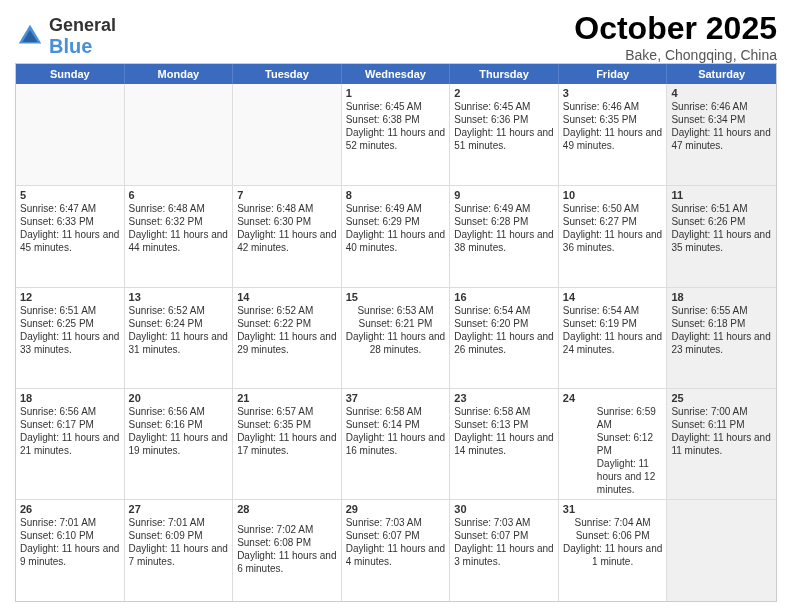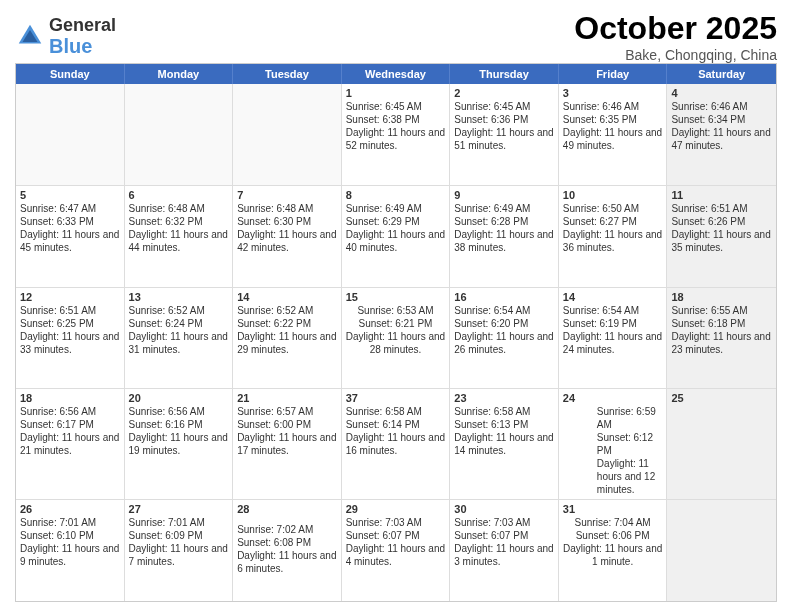--- a/index.html
+++ b/index.html
@@ -272,21 +272,21 @@
           </div>
           <div class="cal-cell">
             <div class="day-num">20</div>
             <div class="cell-text" style="white-space: pre-line;">Sunrise: 6:56 AM
 Sunset: 6:16 PM
 Daylight: 11 hours and 19 minutes.</div>
           </div>
           <div class="cal-cell">
             <div class="day-num">21</div>
             <div class="cell-text" style="white-space: pre-line;">Sunrise: 6:57 AM
-Sunset: 6:00 PM
+Sunset: 6:35 PM
 Daylight: 11 hours and 17 minutes.</div>
           </div>
           <div class="cal-cell">
             <div class="day-num">37</div>
             <div class="cell-text" style="white-space: pre-line;">Sunrise: 6:58 AM
 Sunset: 6:14 PM
 Daylight: 11 hours and 16 minutes.</div>
           </div>
           <div class="cal-cell">
             <div class="day-num">23</div>
@@ -295,20 +295,23 @@
 Daylight: 11 hours and 14 minutes.</div>
           </div>
           <div class="cal-cell">
             <div class="day-num">24</div>
             <div class="cell-text" style="white-space: pre-line; margin-left: 34px;">Sunrise: 6:59 AM
 Sunset: 6:12 PM
 Daylight: 11 hours and 12 minutes.</div>
           </div>
           <div class="cal-cell shaded">
             <div class="day-num">25</div>
+            <div class="cell-text" style="white-space: pre-line;">Sunrise: 7:00 AM
+Sunset: 6:11 PM
+Daylight: 11 hours and 11 minutes.</div>
           </div>
         </div>
         <div class="cal-row">
           <div class="cal-cell">
             <div class="day-num">26</div>
             <div class="cell-text" style="white-space: pre-line;">Sunrise: 7:01 AM
 Sunset: 6:10 PM
 Daylight: 11 hours and 9 minutes.</div>
           </div>
           <div class="cal-cell">

